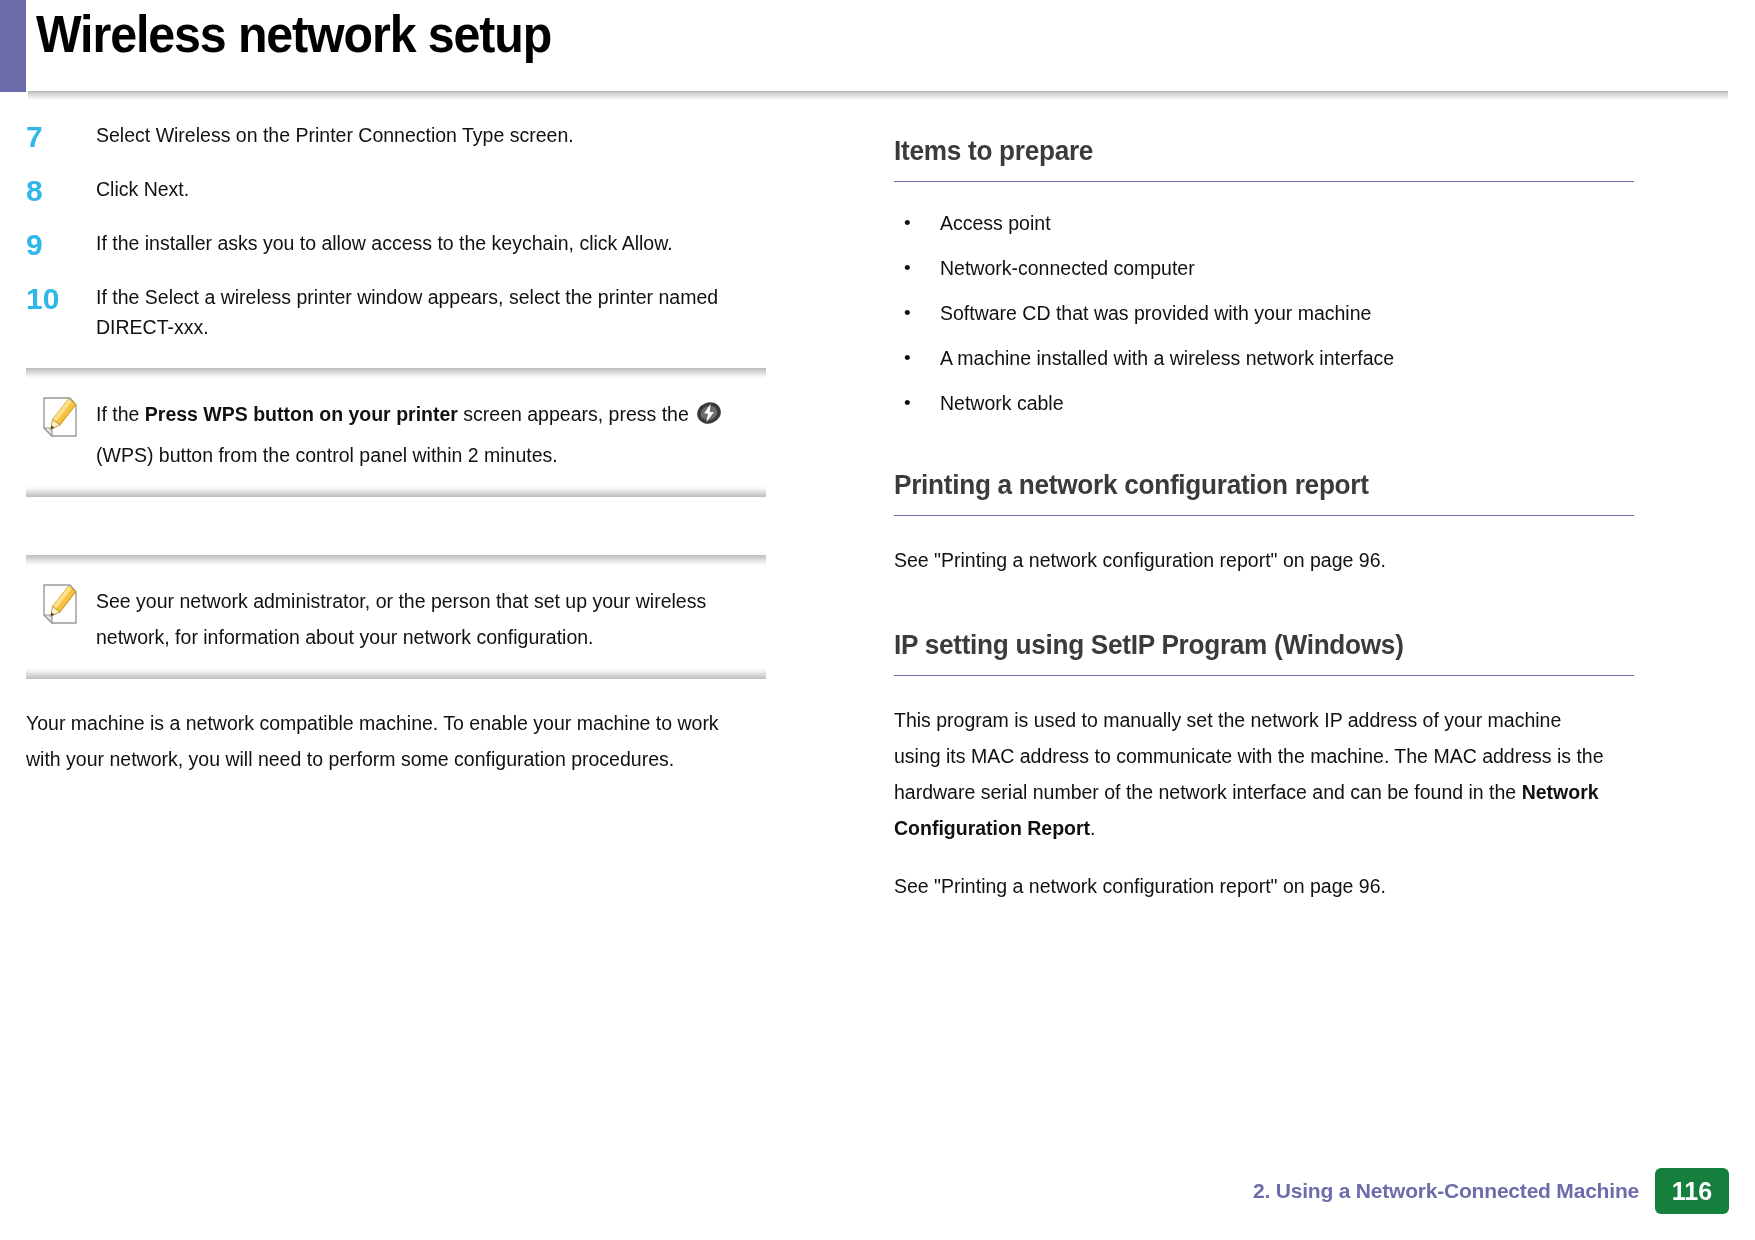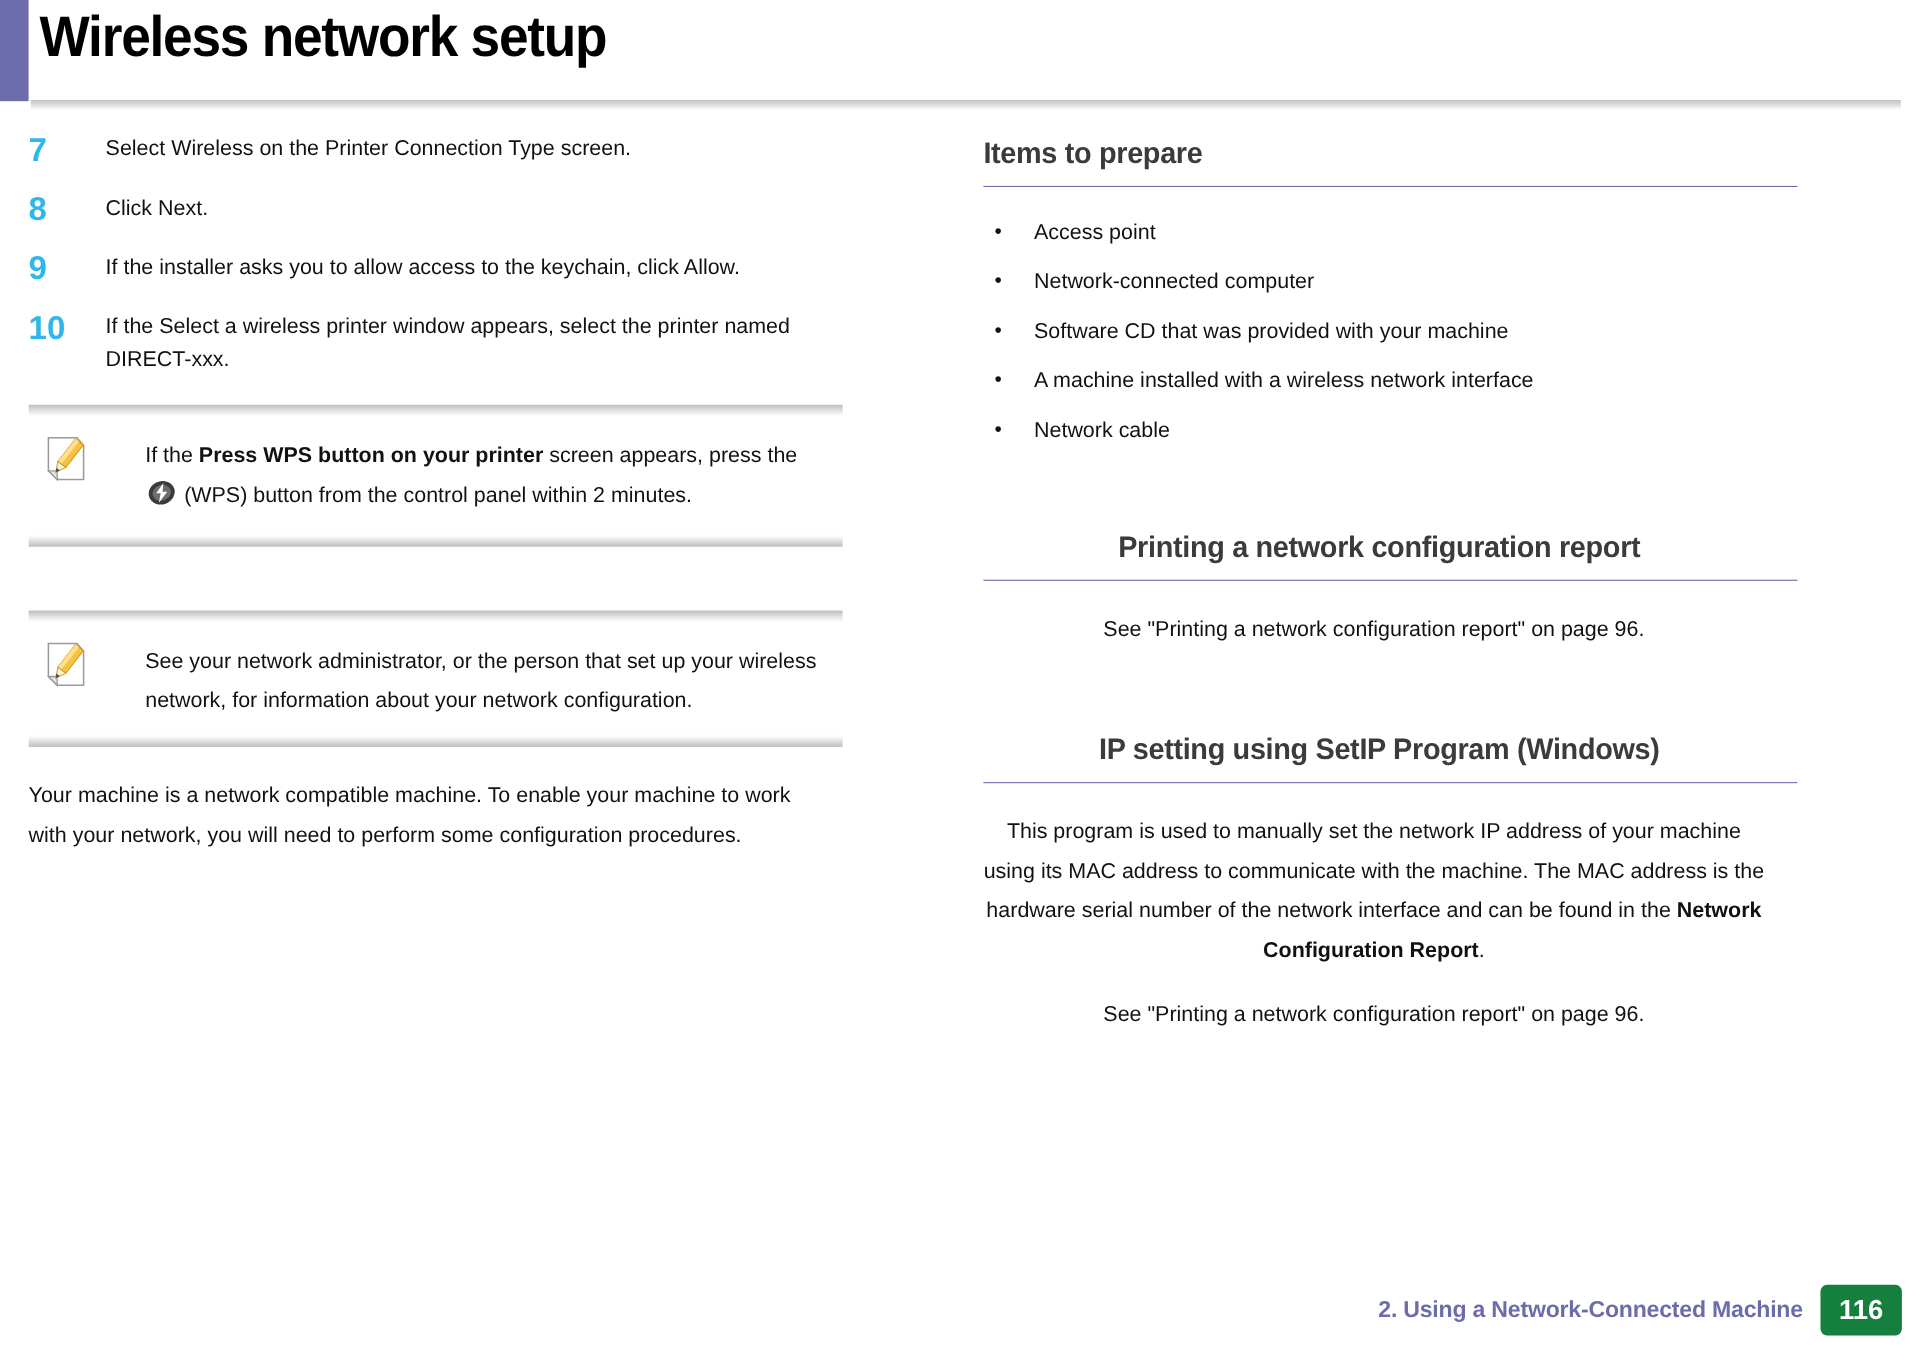--- a/index.html
+++ b/index.html
@@ -110,21 +110,20 @@
     top: 0;
     background: linear-gradient(to bottom, #bdbdbd 0%, #f4f4f4 75%, #ffffff 100%);
   }
   .note-bottom {
     bottom: 0;
     background: linear-gradient(to top, #bdbdbd 0%, #f4f4f4 75%, #ffffff 100%);
   }
   .note-inner {
     display: flex;
     padding: 8px 0 10px 0;
-    gap: 36px;
   }
   .note-icon {
     flex: 0 0 70px;
     width: 70px;
     padding-left: 14px;
     box-sizing: border-box;
   }
   .note-text {
     flex: 1 1 auto;
     font-size: 19.5px;
@@ -178,22 +177,22 @@
     margin: 0;
     transform: scaleX(0.97);
     transform-origin: left bottom;
   }
   .heading-rule {
     width: 740px;
     height: 1px;
     background: #6d6cab;
     margin: 14px 0 26px 0;
   }
-  .heading-block { margin-top: 4px; }
-  .heading-block.spaced { margin-top: 76px; text-align: center; }
+  .heading-block { margin-top: 16px; }
+  .heading-block.spaced { margin-top: 52px; }
 
   
   .bullets { margin: 0; padding: 0; list-style: none; }
   .bullet-item {
     display: flex;
     font-size: 19.5px;
     line-height: 30px;
     color: #111111;
     margin-bottom: 15px;
   }

